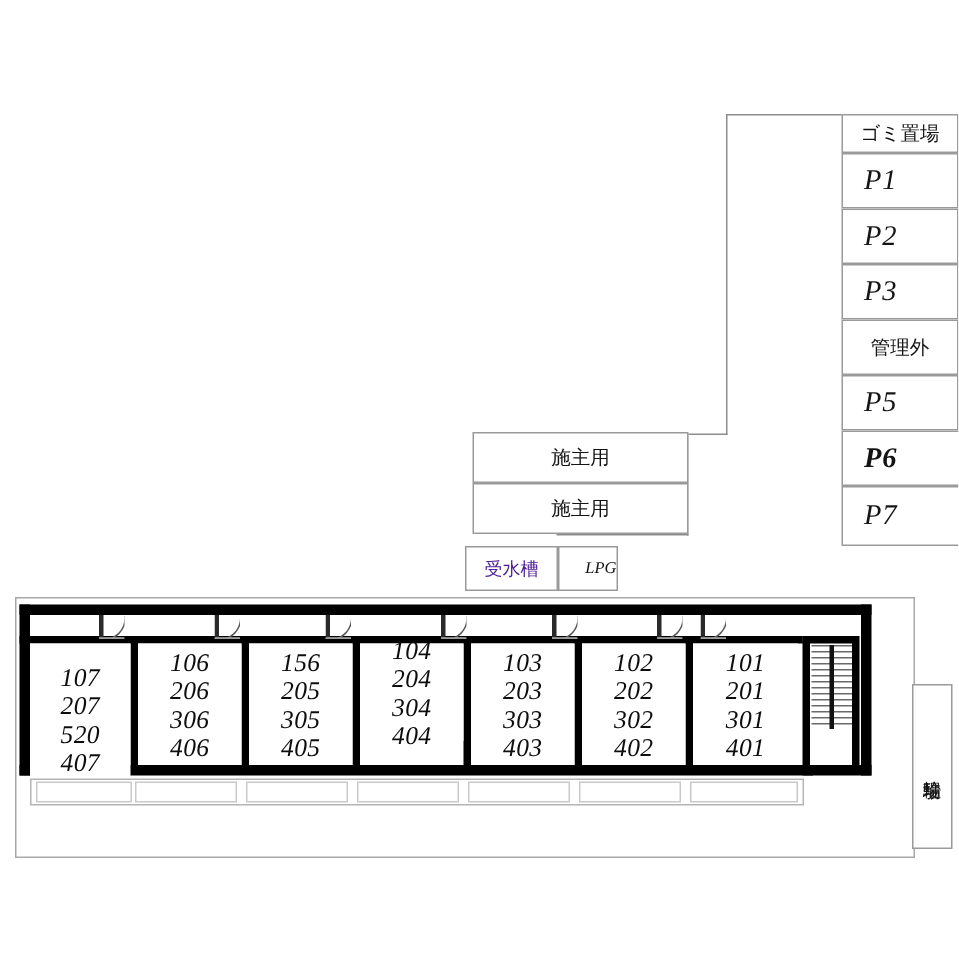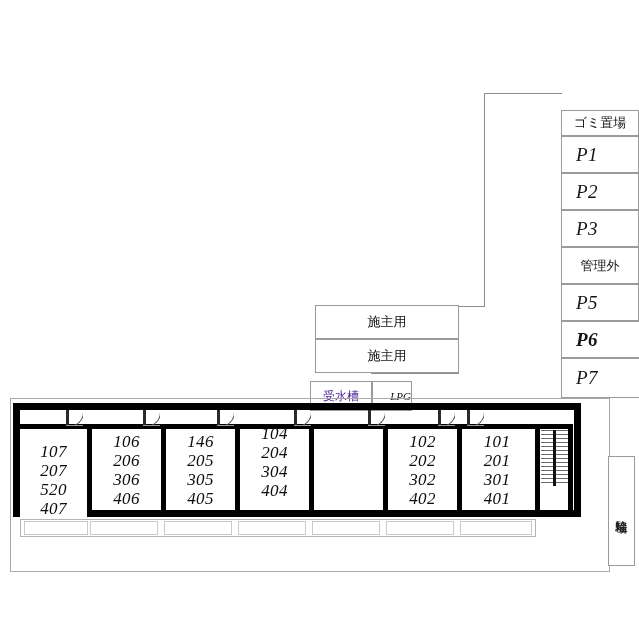--- a/index.html
+++ b/index.html
@@ -13,21 +13,21 @@
   }
   #plan {
     position: relative;
     width: 639px;
     height: 640px;
     background: #ffffff;
     overflow: hidden;
   }
 
   
-  .abs { position: absolute; box-sizing: border-box; margin-top: 17px; }
+  .abs { position: absolute; box-sizing: border-box; }
 
   
   .gline  { background: #8d8d8d; }
 
   
   .cell {
     box-sizing: border-box;
     border: 1px solid #9a9a9a;
     background: #ffffff;
     display: flex;
@@ -277,33 +277,39 @@
   </div>
 
   <div class="unit" style="left:92px; top:429px; width:69px; height:81px;">
     <span class="num">106</span>
     <span class="num">206</span>
     <span class="num">306</span>
     <span class="num">406</span>
   </div>
 
   <div class="unit" style="left:166px; top:429px; width:69px; height:81px;">
-    <span class="num">146</span>
+    <span class="num">156</span>
     <span class="num">205</span>
     <span class="num">305</span>
     <span class="num">405</span>
   </div>
 
   <div class="unit" style="left:240px; top:429px; width:69px; height:65px;">
     <span class="num">104</span>
     <span class="num">204</span>
     <span class="num">304</span>
     <span class="num">404</span>
   </div>
 
+  <div class="unit" style="left:314px; top:429px; width:69px; height:81px;">
+    <span class="num">103</span>
+    <span class="num">203</span>
+    <span class="num">303</span>
+    <span class="num">403</span>
+  </div>
 
   <div class="unit" style="left:388px; top:429px; width:69px; height:81px;">
     <span class="num">102</span>
     <span class="num">202</span>
     <span class="num">302</span>
     <span class="num">402</span>
   </div>
 
   <div class="unit" style="left:462px; top:429px; width:70px; height:81px;">
     <span class="num">101</span>

